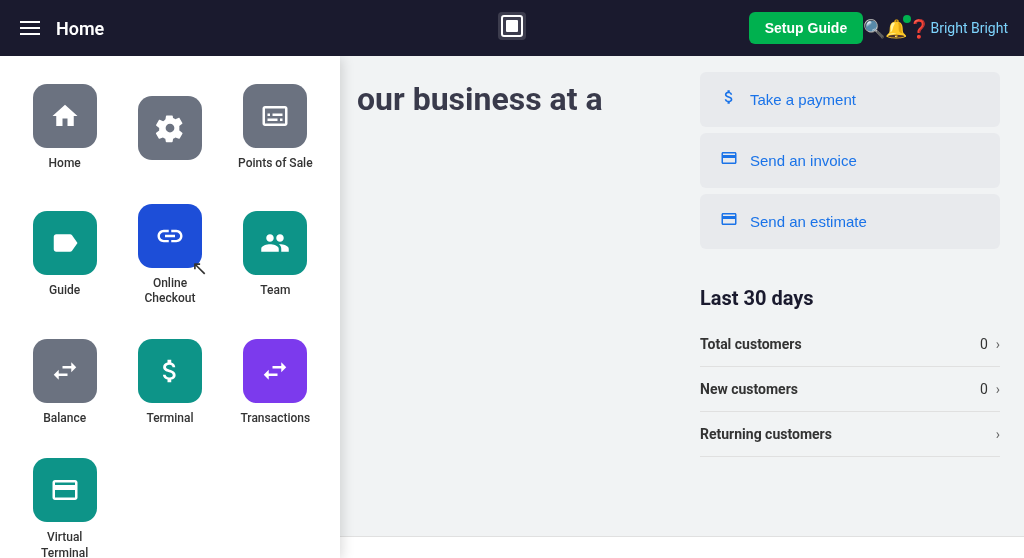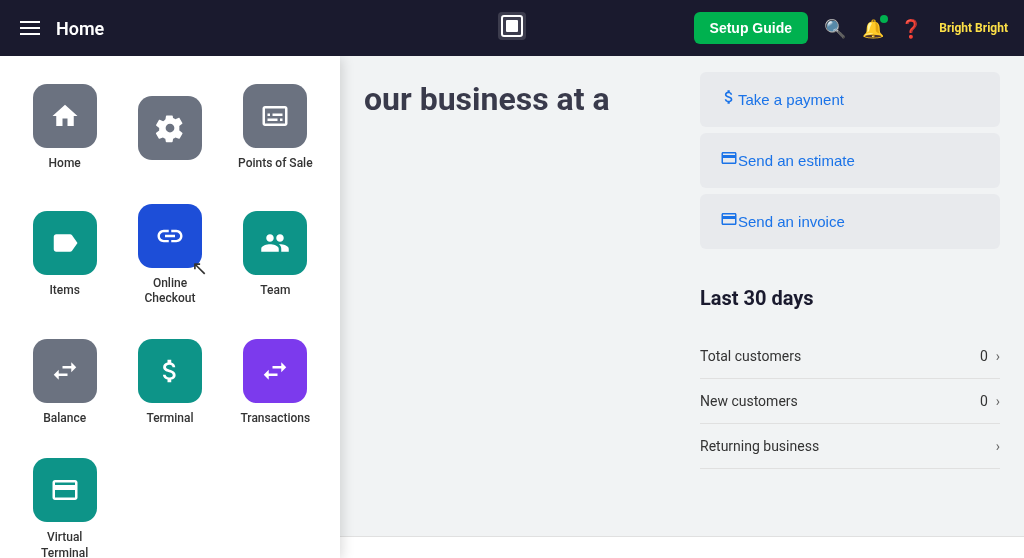--- a/index.html
+++ b/index.html
@@ -50,21 +50,20 @@
       transform: translateX(-50%);
       color: white;
     }
     .navbar-logo svg {
       width: 32px;
       height: 32px;
     }
     .navbar-actions {
       display: flex;
       align-items: center;
-      gap: 16px;
       margin-left: auto;
     }
     .setup-guide-btn {
       background: #00b14f;
       color: white;
       border: none;
       padding: 8px 16px;
       border-radius: 6px;
       font-size: 14px;
       font-weight: 600;
@@ -79,23 +78,23 @@
     .notification-dot {
       position: absolute;
       top: -3px;
       right: -3px;
       width: 8px;
       height: 8px;
       background: #00b14f;
       border-radius: 50%;
     }
     .navbar-username {
-      color: #fde047;
-      font-size: 12px;
-      font-weight: 700;
+      color: #7dd3fc;
+      font-size: 14px;
+      font-weight: 400;
     }
 
     
     .main-content {
       display: flex;
       height: calc(558px - 56px);
       position: relative;
     }
 
     
@@ -156,21 +155,21 @@
       bottom: -10px;
       right: -8px;
       font-size: 22px;
       color: black;
       pointer-events: none;
     }
 
     
     .dashboard-area {
       flex: 1;
-      padding: 24px 24px;
+      padding: 24px 17px;
       margin-left: 340px;
       position: relative;
     }
 
     .dashboard-hero-text {
       font-size: 32px;
       font-weight: 700;
       color: #1a1a2e;
       margin-bottom: 32px;
       opacity: 0.85;
@@ -183,21 +182,21 @@
       gap: 2px;
       position: absolute;
       right: 24px;
       top: 16px;
       width: 300px;
     }
 
     .quick-action-btn {
       display: flex;
       align-items: center;
-      gap: 0;
+      gap: 12px;
       padding: 16px 20px;
       background: #e8eaed;
       border: none;
       border-radius: 6px;
       cursor: pointer;
       font-size: 15px;
       color: #1a73e8;
       font-weight: 500;
       width: 100%;
       margin-bottom: 4px;
@@ -213,34 +212,35 @@
       position: absolute;
       right: 24px;
       top: 230px;
       width: 300px;
     }
 
     .stats-title {
       font-size: 20px;
       font-weight: 700;
       color: #1a1a2e;
-      margin-bottom: 24px;
+      margin-bottom: 12px;
     }
 
     .stat-row {
       display: flex;
       align-items: center;
       padding: 14px 0;
       border-bottom: 1px solid #e0e0e0;
     }
 
     .stat-label {
       flex: 1;
       font-size: 14px;
       color: #333;
+      font-weight: bold;
     }
 
     .stat-value {
       font-size: 14px;
       color: #333;
       margin-right: 8px;
     }
 
     .stat-chevron {
       color: #666;
@@ -318,21 +318,21 @@
             </svg>
           </div>
           <span class="menu-label">Points of Sale</span>
         </div>
         <div class="menu-item">
           <div class="menu-icon" style="background: rgb(13, 148, 136);">
             <svg width="30" height="30" viewBox="0 0 24 24" fill="white">
               <path d="M17.63 5.84C17.27 5.33 16.67 5 16 5L5 5.01C3.9 5.01 3 5.9 3 7v10c0 1.1.9 1.99 2 1.99L16 19c.67 0 1.27-.33 1.63-.84L22 12l-4.37-6.16z"></path>
             </svg>
           </div>
-          <span class="menu-label">Items</span>
+          <span class="menu-label">Guide</span>
         </div>
         <div class="menu-item active">
           <div class="menu-icon" style="background: rgb(29, 78, 216); position: relative;">
             <svg width="30" height="30" viewBox="0 0 24 24" fill="white">
               <path d="M3.9 12c0-1.71 1.39-3.1 3.1-3.1h4V7H7c-2.76 0-5 2.24-5 5s2.24 5 5 5h4v-1.9H7c-1.71 0-3.1-1.39-3.1-3.1zM8 13h8v-2H8v2zm9-6h-4v1.9h4c1.71 0 3.1 1.39 3.1 3.1s-1.39 3.1-3.1 3.1h-4V17h4c2.76 0 5-2.24 5-5s-2.24-5-5-5z"></path>
             </svg>
             <div class="cursor-overlay" style="position: absolute; bottom: -12px; right: -6px; font-size: 20px; color: rgb(51, 51, 51);">↖</div>
           </div>
           <span class="menu-label">Online Checkout</span>
         </div>
@@ -387,46 +387,46 @@
     <button class="quick-action-btn">
           <span class="quick-action-icon"><svg width="18" height="18" viewBox="0 0 24 24" fill="#1a73e8">
               <path d="M11.8 10.9c-2.27-.59-3-1.2-3-2.15 0-1.09 1.01-1.85 2.7-1.85 1.78 0 2.44.85 2.5 2.1h2.21c-.07-1.72-1.12-3.3-3.21-3.81V3h-3v2.16c-1.94.42-3.5 1.68-3.5 3.61 0 2.31 1.91 3.46 4.7 4.13 2.5.6 3 1.48 3 2.41 0 .69-.49 1.79-2.7 1.79-2.06 0-2.87-.92-2.98-2.1h-2.2c.12 2.19 1.76 3.42 3.68 3.83V21h3v-2.15c1.95-.37 3.5-1.5 3.5-3.55 0-2.84-2.43-3.81-4.7-4.4z"></path>
             </svg></span>
           <span>Take a payment</span>
         </button>
         <button class="quick-action-btn">
           <span class="quick-action-icon"><svg width="18" height="18" viewBox="0 0 24 24" fill="#1a73e8">
               <path d="M20 4H4c-1.11 0-2 .89-2 2v12c0 1.11.89 2 2 2h16c1.11 0 2-.89 2-2V6c0-1.11-.89-2-2-2zm0 14H4v-6h16v6zm0-10H4V6h16v2z"></path>
             </svg></span>
-          <span>Send an estimate</span>
+          <span>Send an invoice</span>
         </button>
         <button class="quick-action-btn">
           <span class="quick-action-icon"><svg width="18" height="18" viewBox="0 0 24 24" fill="#1a73e8">
               <path d="M20 4H4c-1.11 0-2 .89-2 2v12c0 1.11.89 2 2 2h16c1.11 0 2-.89 2-2V6c0-1.11-.89-2-2-2zm0 14H4v-6h16v6zm0-10H4V6h16v2z"></path>
             </svg></span>
-          <span>Send an invoice</span>
+          <span>Send an estimate</span>
         </button>
       </div>
 
     <div class="stats-section">
       <div class="stats-title">Last 30 days</div>
       <div id="stats-rows">
 
       <div class="stat-row">
             <span class="stat-label">Total customers</span>
             <span class="stat-value">0</span>
             <span class="stat-chevron">›</span>
           </div>
           <div class="stat-row">
             <span class="stat-label">New customers</span>
             <span class="stat-value">0</span>
             <span class="stat-chevron">›</span>
           </div>
           <div class="stat-row">
-            <span class="stat-label">Returning business</span>
+            <span class="stat-label">Returning customers</span>
             <span class="stat-value"></span>
             <span class="stat-chevron">›</span>
           </div>
         </div>
     </div>
   </div>
 </div>
 
 <div class="status-bar">
   <span>https://squareup.com/dashboard/ecom</span>

